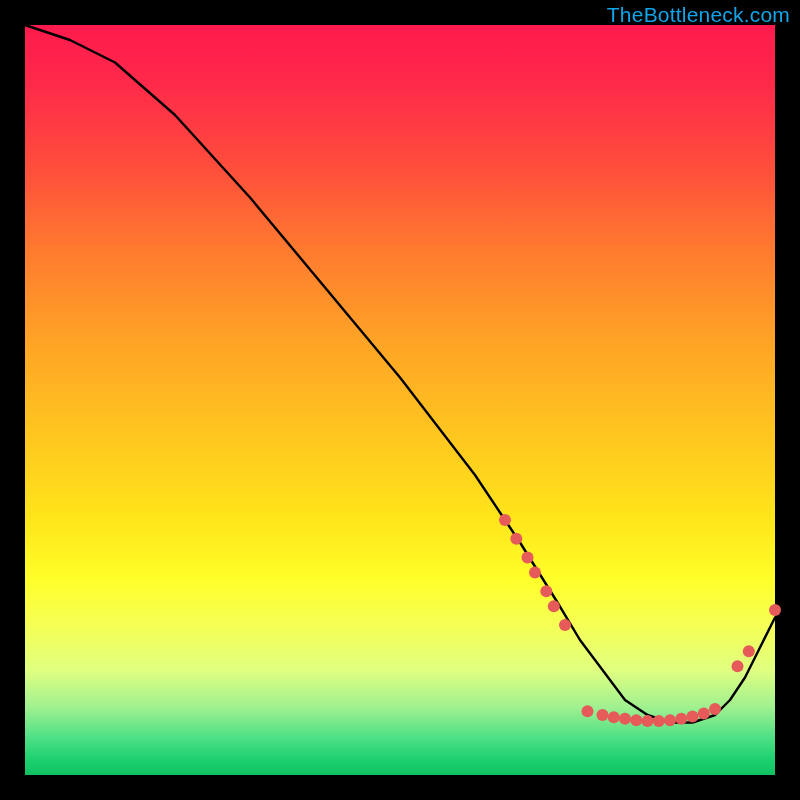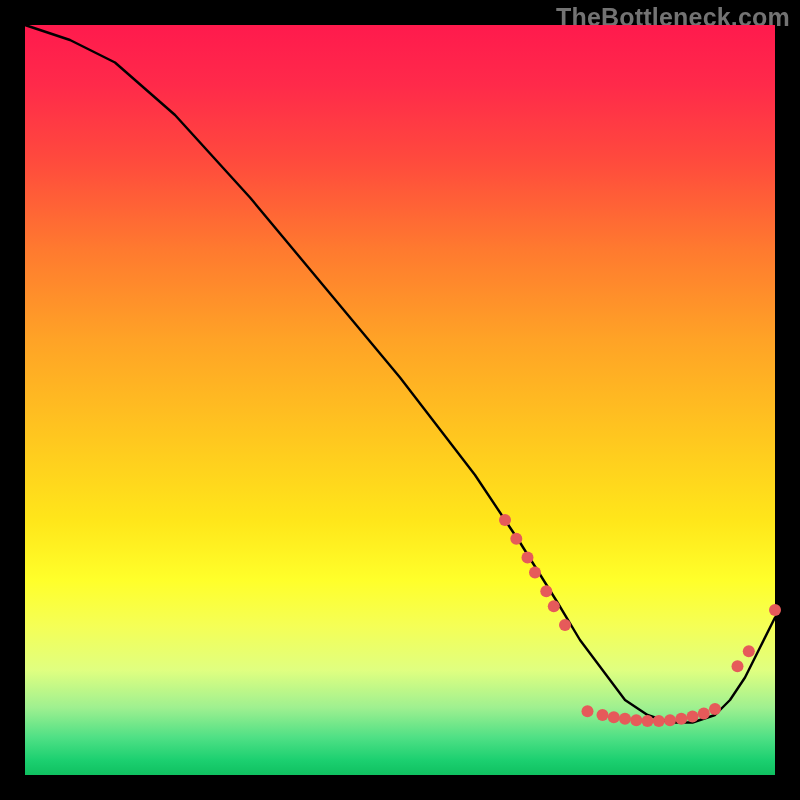--- a/index.html
+++ b/index.html
@@ -47,23 +47,23 @@
     left: 0;
     top: 0;
     width: 750px;
     height: 750px;
     overflow: visible;
   }
   .watermark {
     position: absolute;
     top: 3px;
     right: 10px;
-    color: #737373;
-    font-size: 25px;
-    font-weight: 700;
+    color: #0ea5e9;
+    font-size: 21px;
+    font-weight: 400;
     letter-spacing: 0.2px;
     user-select: none;
   }
 </style>
 </head>
 <body>
 
 <div class="frame">
   <div class="watermark">TheBottleneck.com</div>
 

